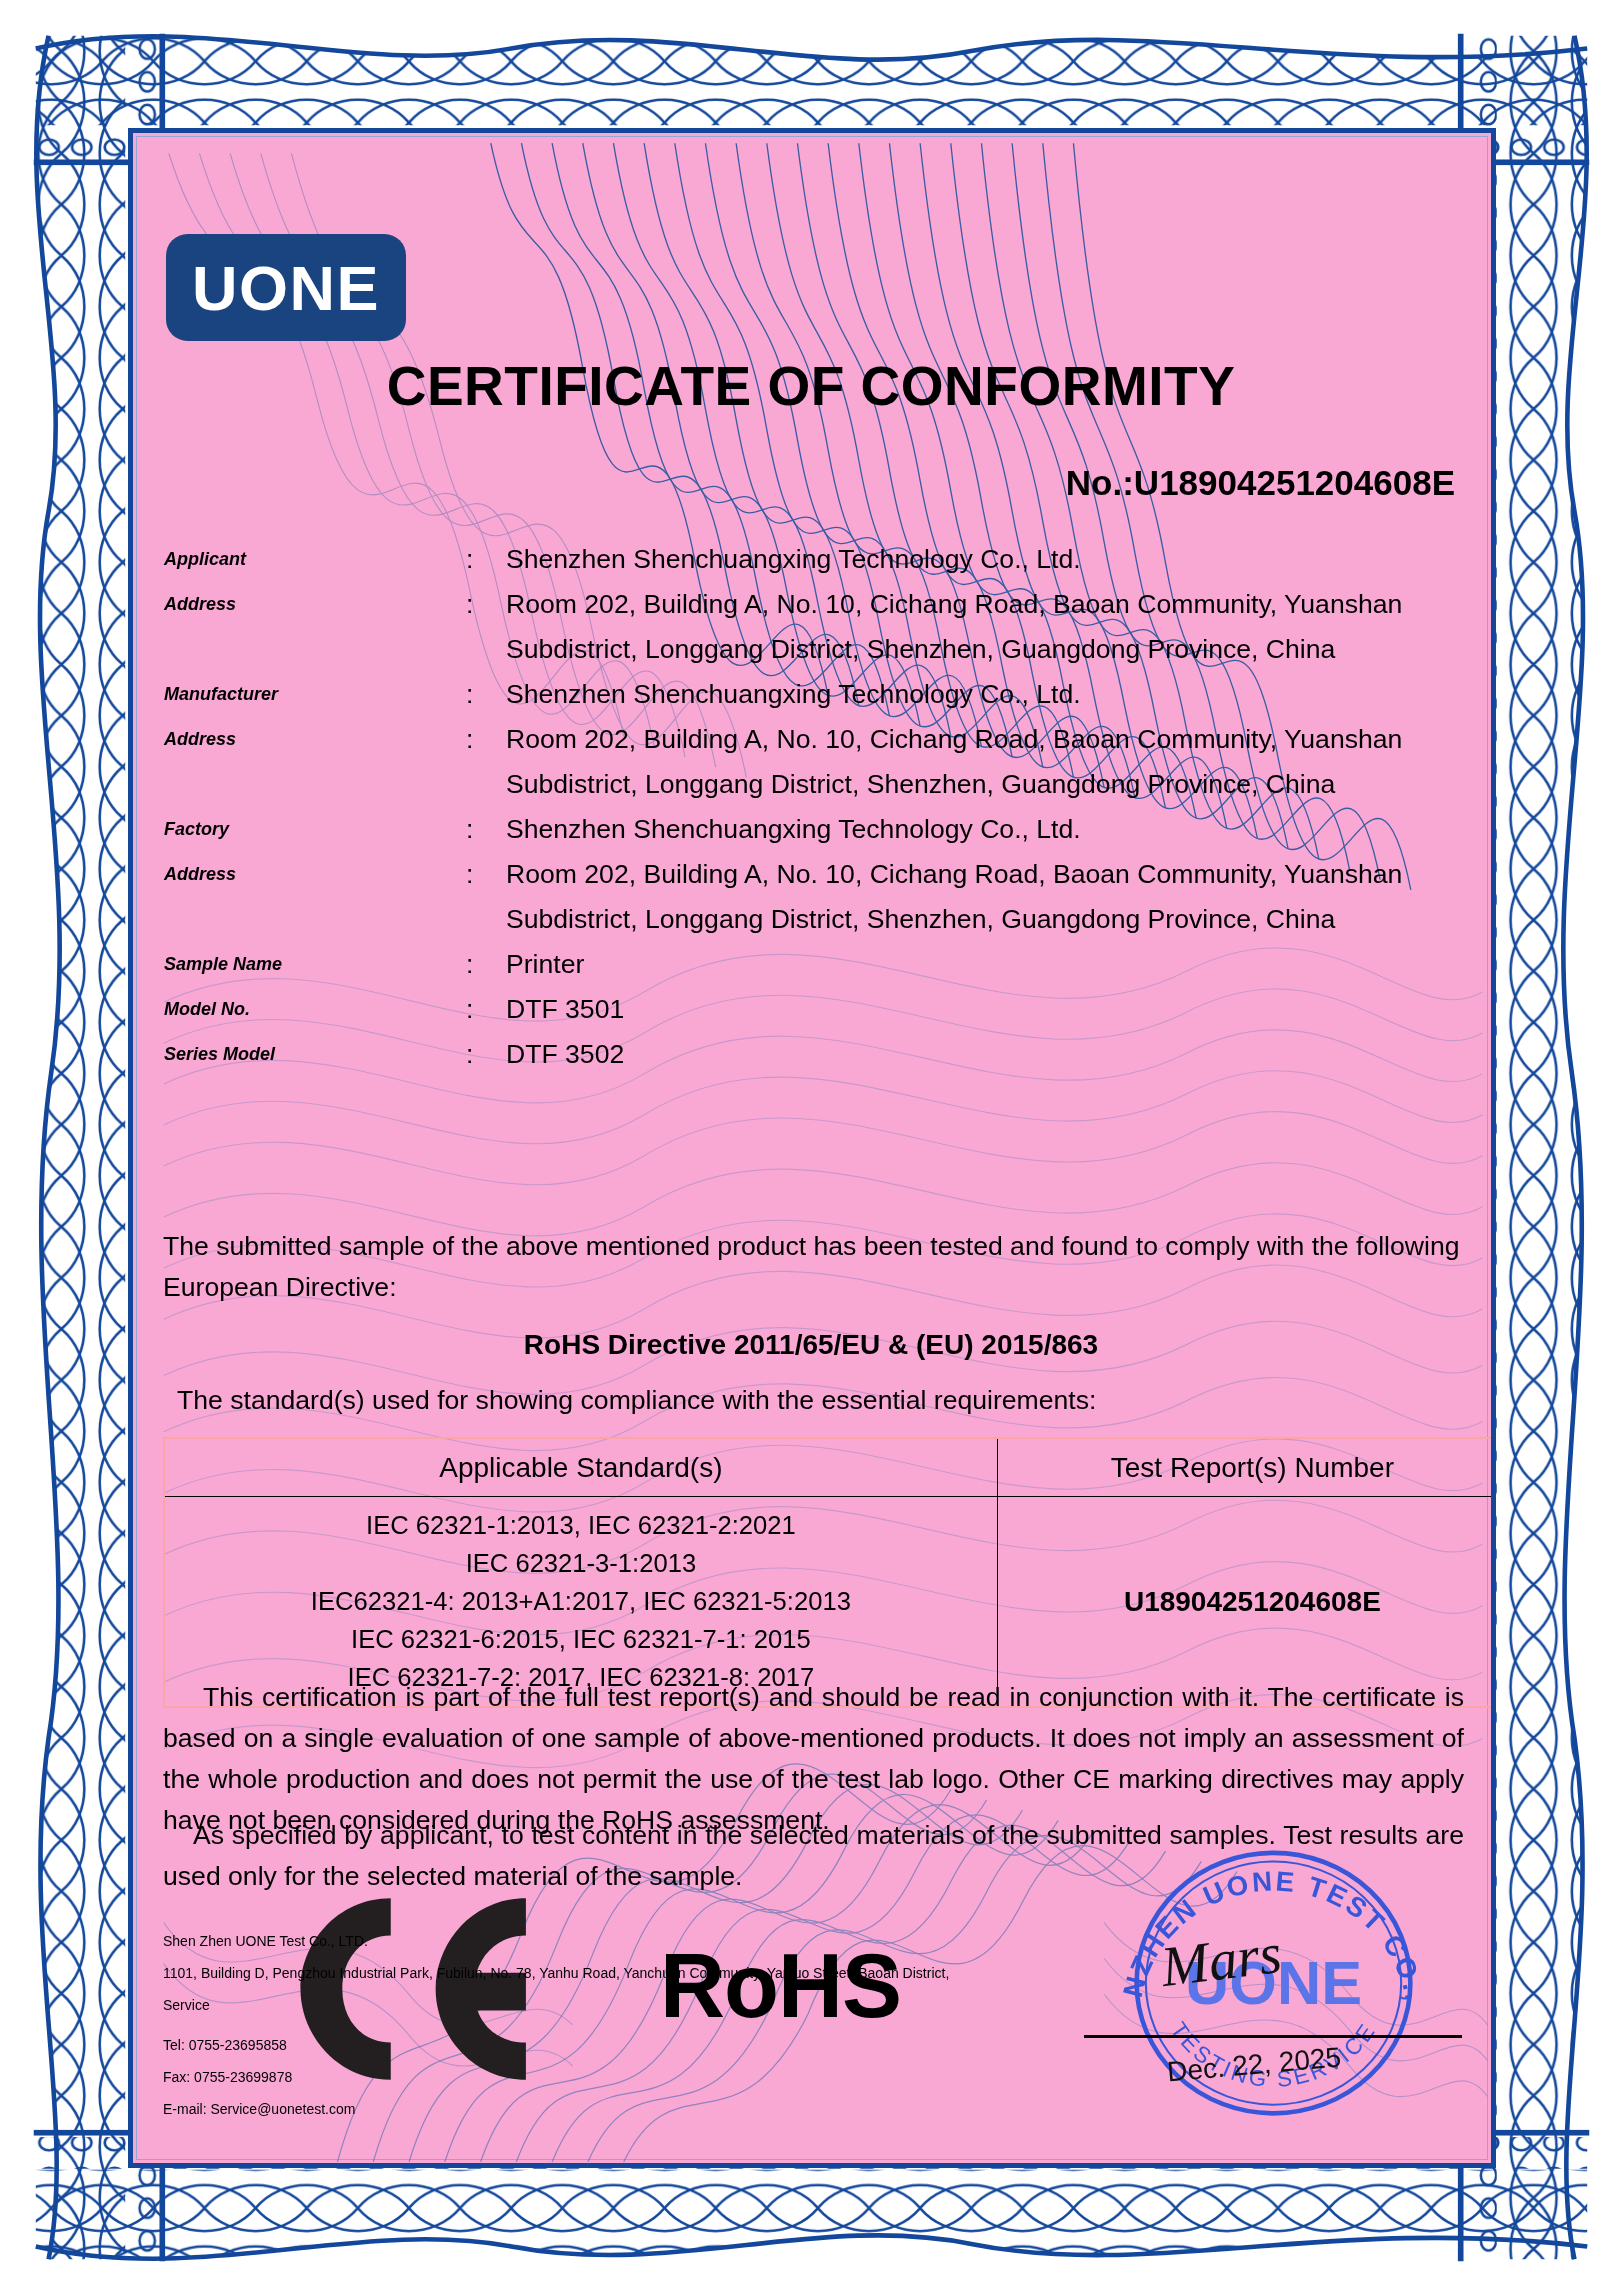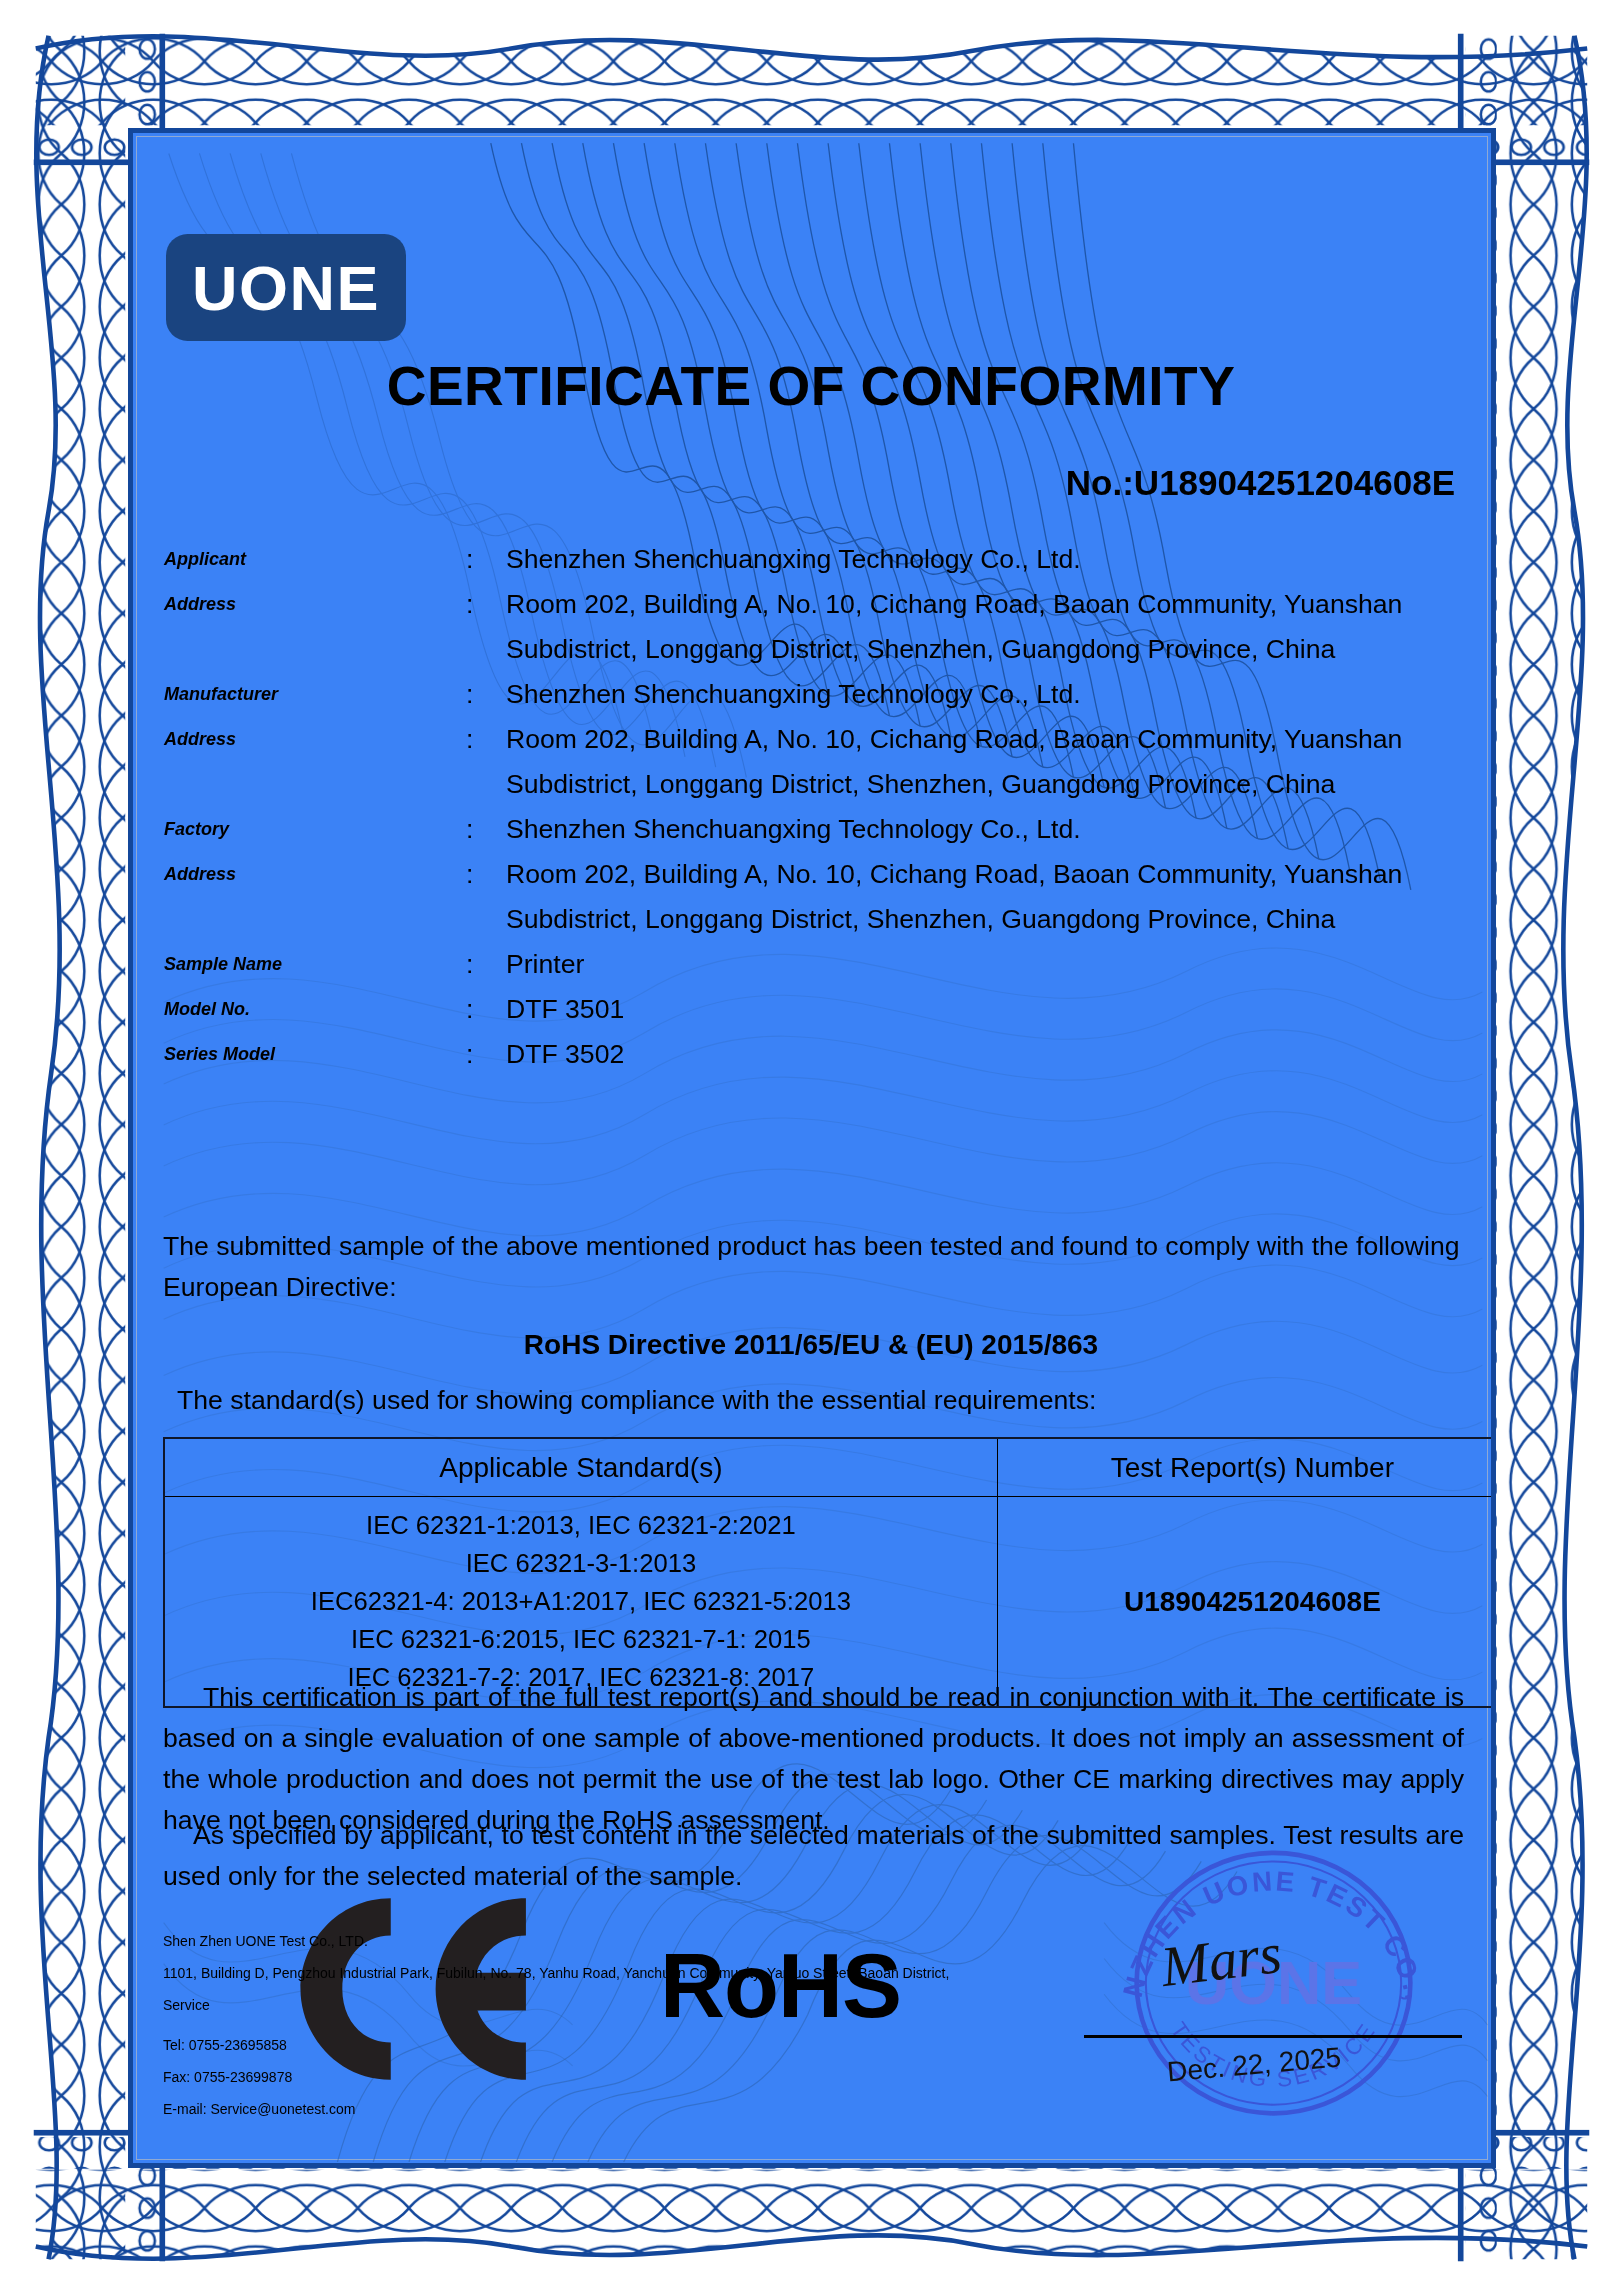--- a/index.html
+++ b/index.html
@@ -4,21 +4,21 @@
 <style>
   html,body{margin:0;padding:0;background:#fff;}
   body{width:1623px;height:2295px;position:relative;overflow:hidden;
        font-family:"Liberation Sans",sans-serif;color:#000;}
 
   
   #border-svg{position:absolute;left:0;top:0;width:1623px;height:2295px;pointer-events:none;}
 
   
   .inner-frame{position:absolute;left:128px;top:128px;width:1368px;height:2040px;
-      border:5.6px solid #13479B;box-sizing:border-box;background:#3b82f6;overflow:hidden;}
+      border:5.6px solid #13479B;box-sizing:border-box;background:#f9a8d4;overflow:hidden;}
   .frame-inner-hairline{position:absolute;inset:2.6px;border:1px solid #8fa9d4;pointer-events:none;}
 
   
   #watermark{position:absolute;left:0;top:0;width:1356px;height:2029px;opacity:1;pointer-events:none;}
 
   
   .content{position:absolute;left:0;top:0;width:1356px;height:2029px;}
 
   .logo{position:absolute;left:33px;top:101px;width:240px;height:107px;
         background:#1A4480;border-radius:21.5px;display:flex;align-items:center;justify-content:center;}
@@ -38,21 +38,21 @@
   .fval .l2{display:block;}
 
   .para{position:absolute;left:30px;width:1301px;font-size:26.6px;line-height:41px;}
   #p-submitted{top:1093px;}
   #rohs-directive{position:absolute;left:0;top:1196px;width:100%;text-align:center;
       font-size:28px;font-weight:bold;}
   #p-standards{top:1247px;left:44px;}
 
   
   .std-table{position:absolute;left:30px;top:1304px;width:1346px;border-collapse:collapse;
-      border:2px solid #0f172a;}
+      border:2px solid #fca5a5;}
   .std-table td,.std-table th{border:1.5px solid #000;padding:0;}
   .std-table .th-cell{text-align:center;font-size:28px;font-weight:normal;height:57px;}
   .col-a{width:62%;}
   .col-b{width:38%;}
   .std-list{padding:9.2px 0 10.2px;text-align:center;}
   .std-list div{font-size:25.6px;font-weight:normal;line-height:38px;}
   .report-no{text-align:center;font-size:28px;font-weight:bold;}
 
   #p-disclaimer1{top:1544px;text-indent:40px;text-align:justify;}
   #p-disclaimer2{top:1682px;text-indent:30px;text-align:justify;}

